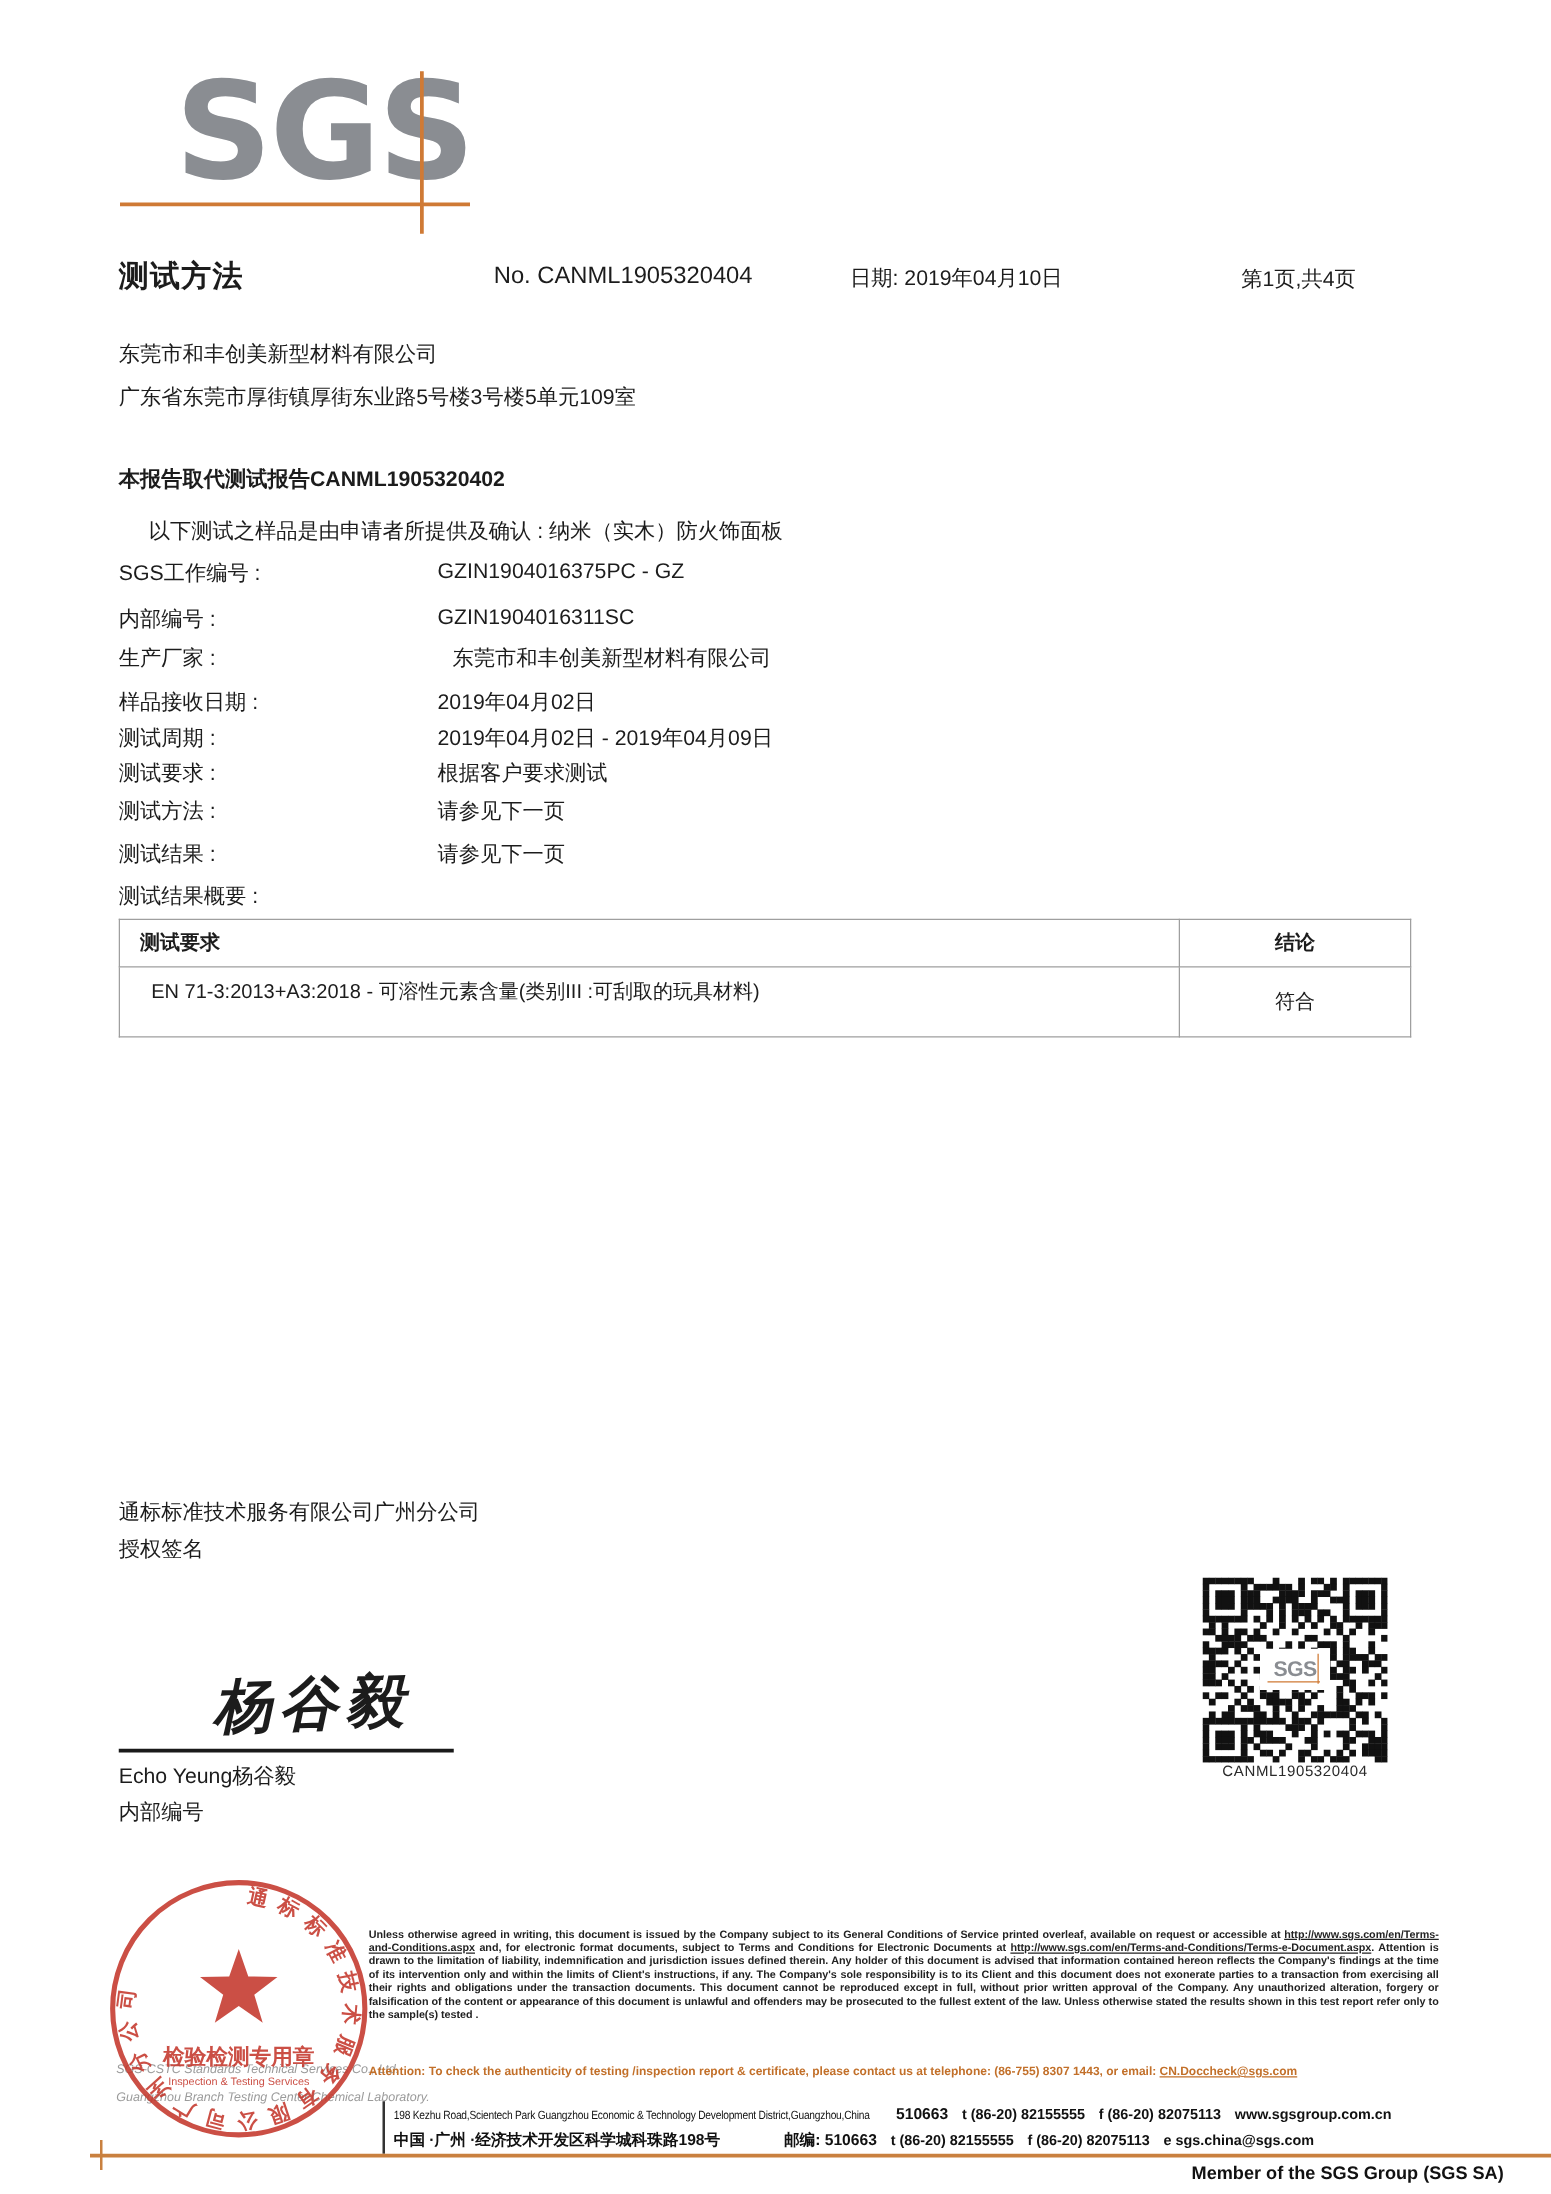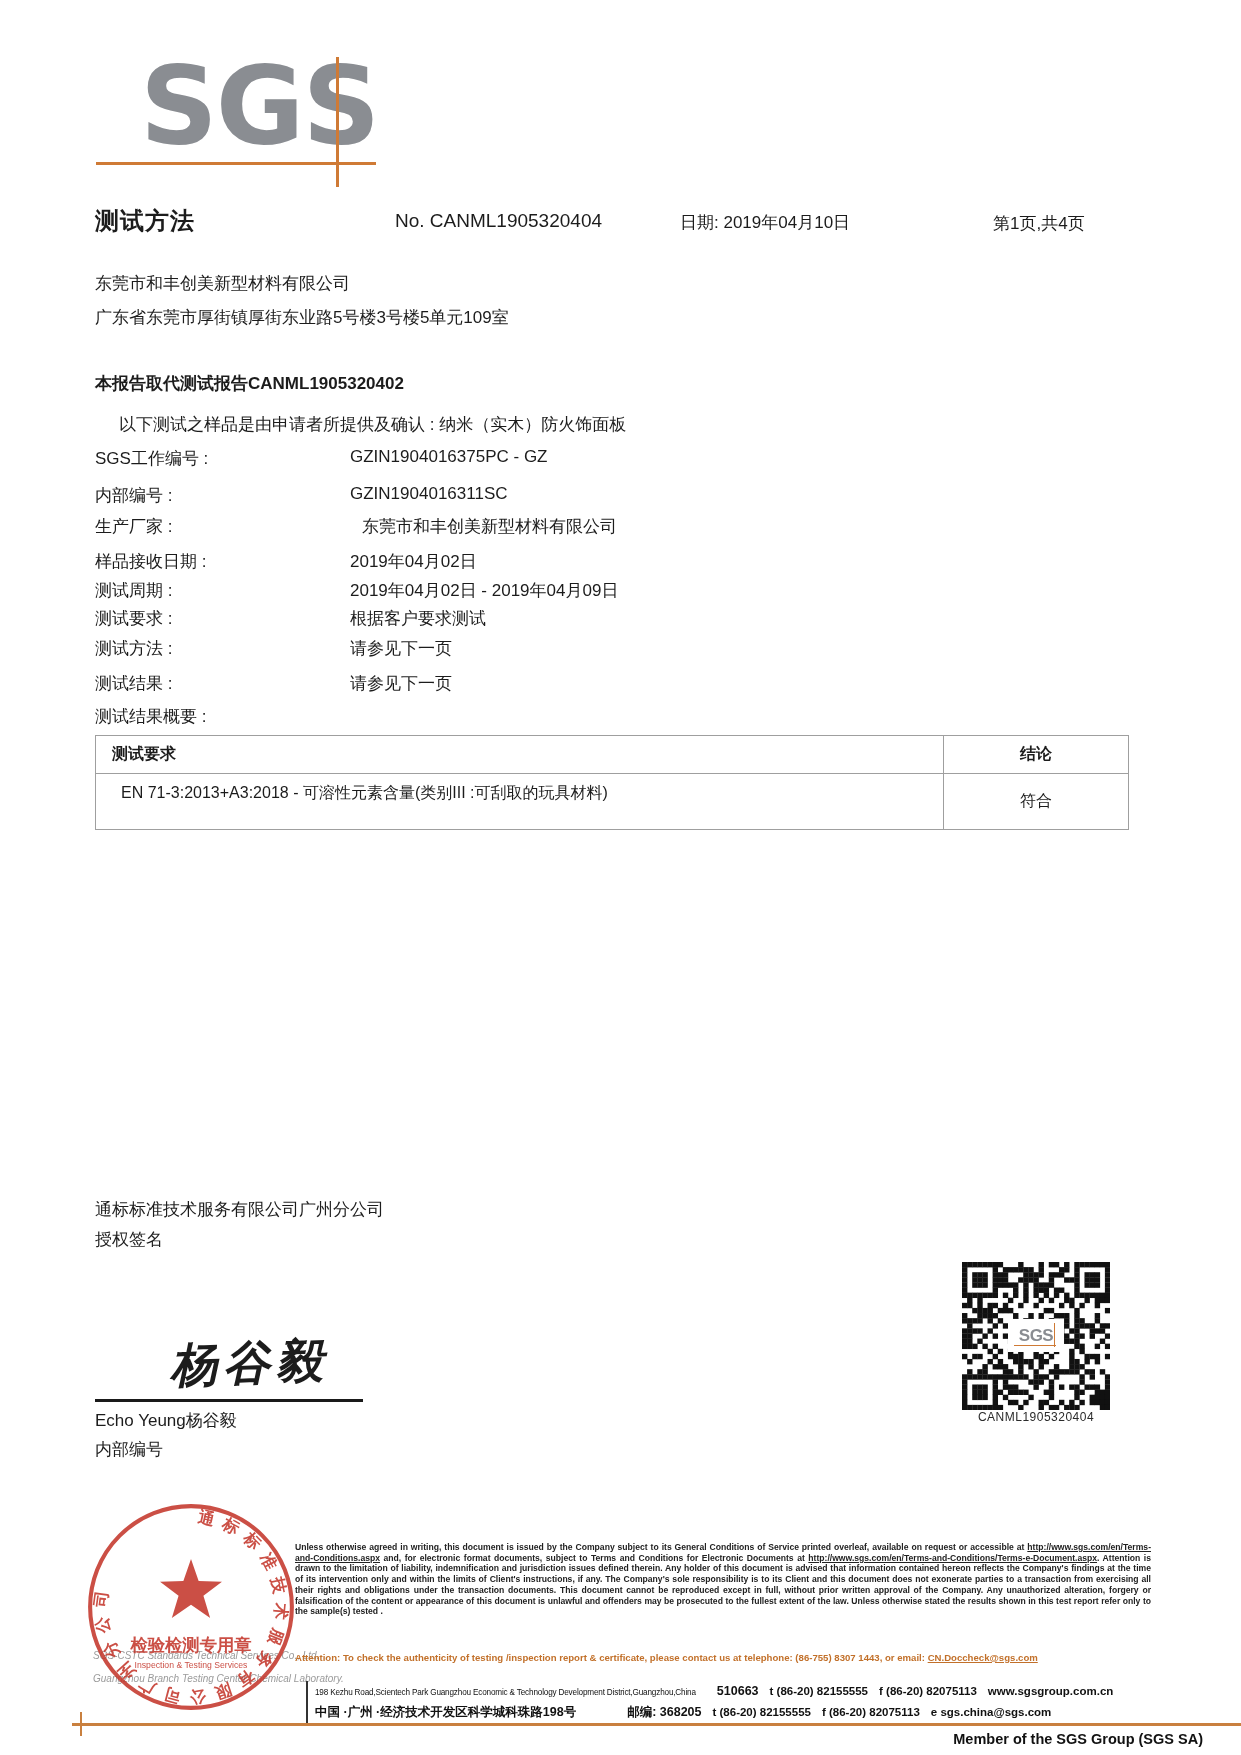--- a/index.html
+++ b/index.html
@@ -590,21 +590,21 @@
   <div class="vbar"></div>
   <div class="addr-row" style="top:1684px;">
     <span class="addr-cond">198 Kezhu Road,Scientech Park Guangzhou Economic &amp; Technology Development District,Guangzhou,China</span>
     <span class="addr-num" style="margin-left:-52px;">510663</span>
     <span class="addr-tf">t (86-20) 82155555</span>
     <span class="addr-tf">f (86-20) 82075113</span>
     <span class="addr-web">www.sgsgroup.com.cn</span>
   </div>
   <div class="addr-row" style="top:1704px;">
     <span class="addr-cnb">中国 ·广州 ·经济技术开发区科学城科珠路198号</span>
-    <span class="addr-num" style="margin-left:40px;">邮编: 368205</span>
+    <span class="addr-num" style="margin-left:40px;">邮编: 510663</span>
     <span class="addr-tf">t (86-20) 82155555</span>
     <span class="addr-tf">f (86-20) 82075113</span>
     <span class="addr-web">e  sgs.china@sgs.com</span>
   </div>
 
   <div class="orange-rule"></div>
   <div class="orange-tick"></div>
   <div class="member">Member of the SGS Group (SGS SA)</div>
 
 </div>

